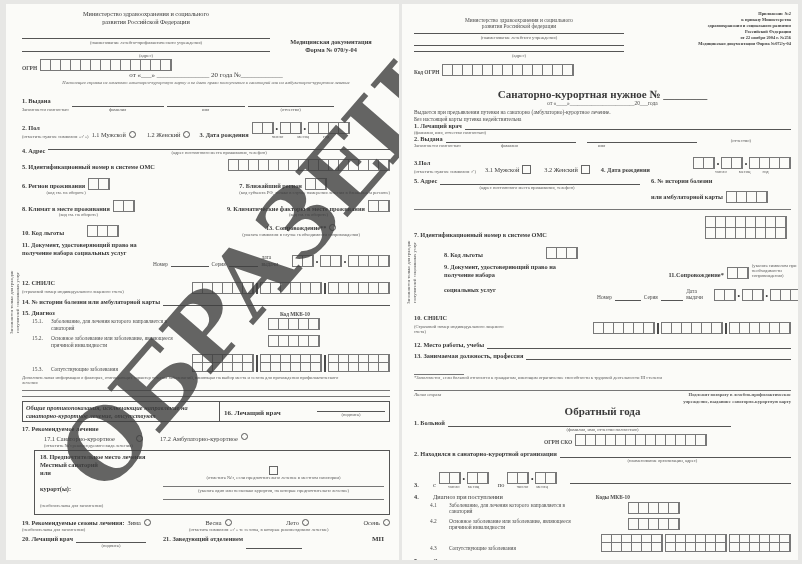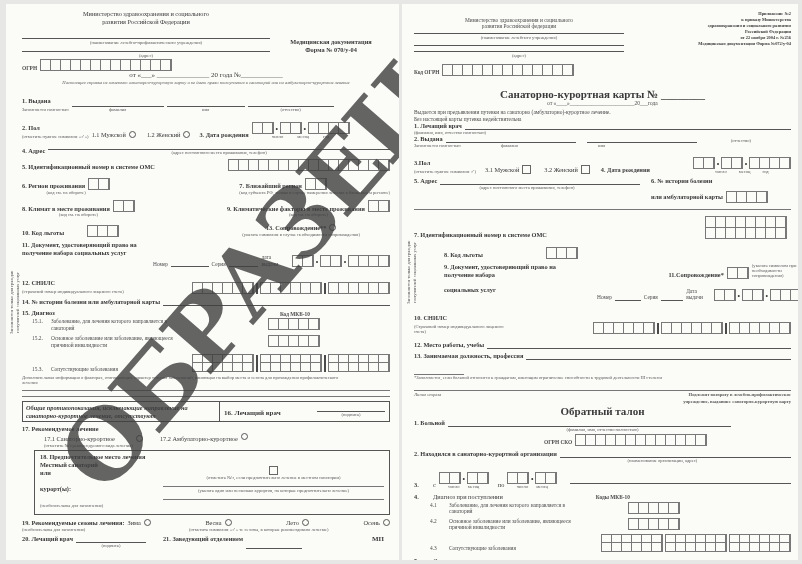--- a/index.html
+++ b/index.html
@@ -337,21 +337,21 @@
       <div>от 22 ноября 2004 г. №256</div>
       <div>Медицинская документация Форма №072/у-04</div>
     </div>
   </div>
 
   <div class="row" style="margin-top:5px">
     <span class="f5 b">Код ОГРН</span>
     <span class="cells" style="--n:13"></span>
   </div>
 
-  <div class="ctr t2" style="margin-top:12px">Санаторно-курортная карты №  ________</div>
+  <div class="ctr t2" style="margin-top:12px">Санаторно-курортная нужное №  ________</div>
   <div class="ctr f5">от «____»________________________20___года</div>
   <div class="f5" style="margin-top:3px">Выдается при предъявлении путевки на санаторно (амбулаторно)-курортное лечение.</div>
   <div class="f5">Без настоящей карты путевка недействительна</div>
 
   <div class="row">
     <span class="f6 b">1. Лечащий врач</span>
     <span class="ul" style="flex:1"></span>
   </div>
   <div class="f4">(фамилия, имя, отчество полностью)</div>
 
@@ -458,21 +458,21 @@
 
   <hr class="l2" style="margin-top:10px">
   <div class="rowt">
     <span class="f4 it">Линия отреза</span>
     <span class="rt f4 b mla" style="line-height:1.4">
       <span style="display:block">Подлежит возврату в лечебно-профилактическое</span>
       <span style="display:block">учреждение, выдавшее санаторно-курортную карту</span>
     </span>
   </div>
 
-  <div class="ctr t2">Обратный талон</div>
+  <div class="ctr t2">Обратный года</div>
 
   <div class="row" style="margin-top:2px">
     <span class="f6 b">1. Больной</span>
     <span class="ul" style="flex:1;margin-right:60px"></span>
   </div>
   <div class="ctr f4">(фамилия, имя, отчество полностью)</div>
   <div class="row" style="margin-left:130px;margin-top:1px">
     <span class="f5 b">ОГРН СКО</span>
     <span class="cells" style="--n:13"></span>
   </div>

